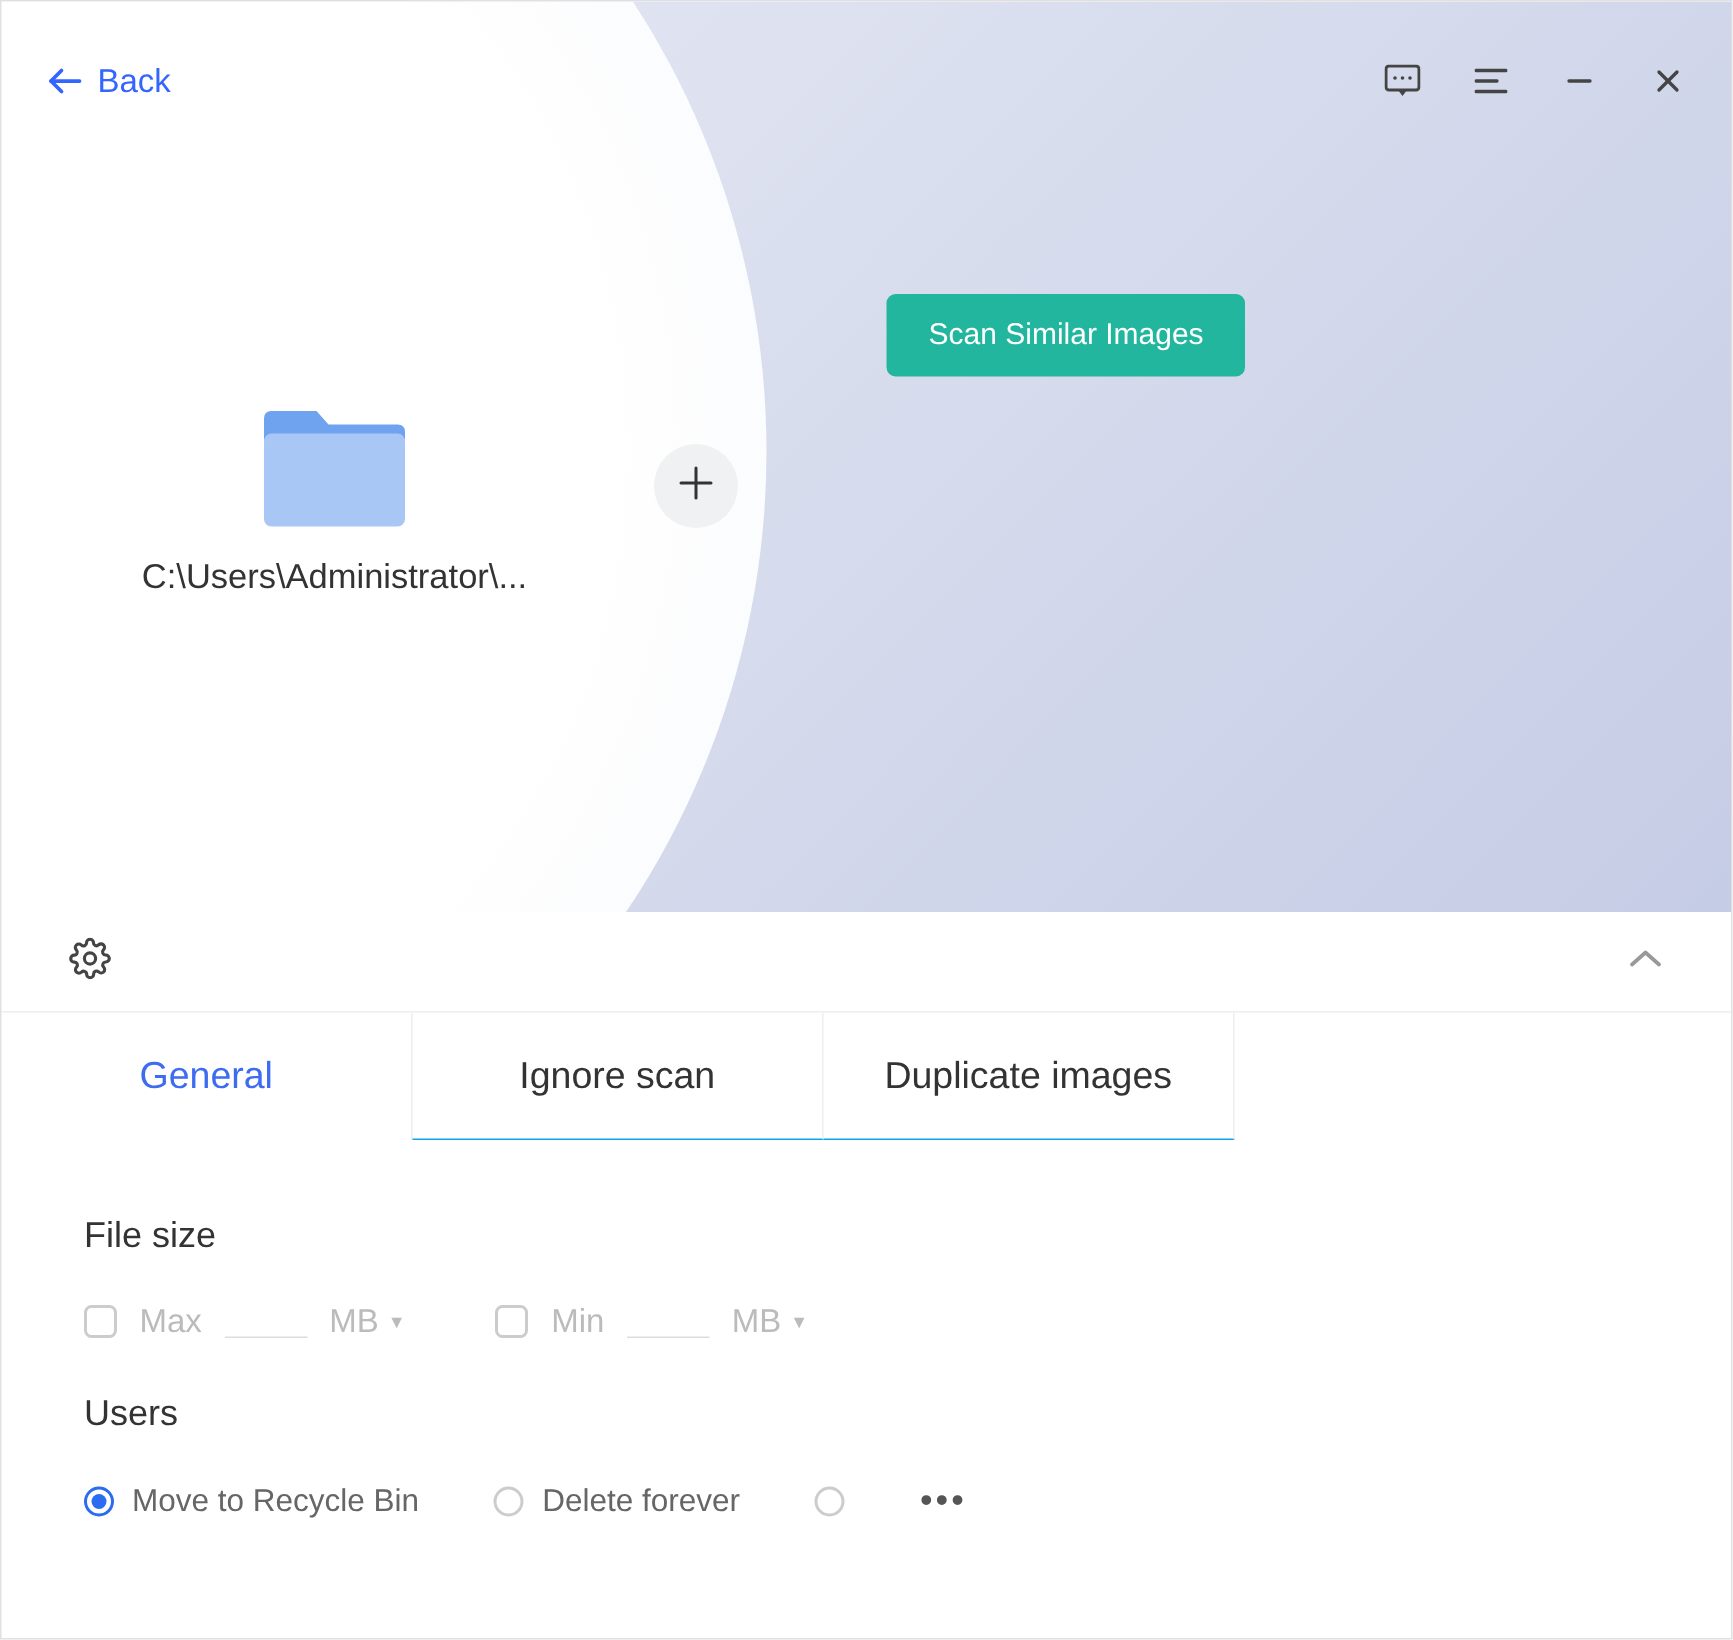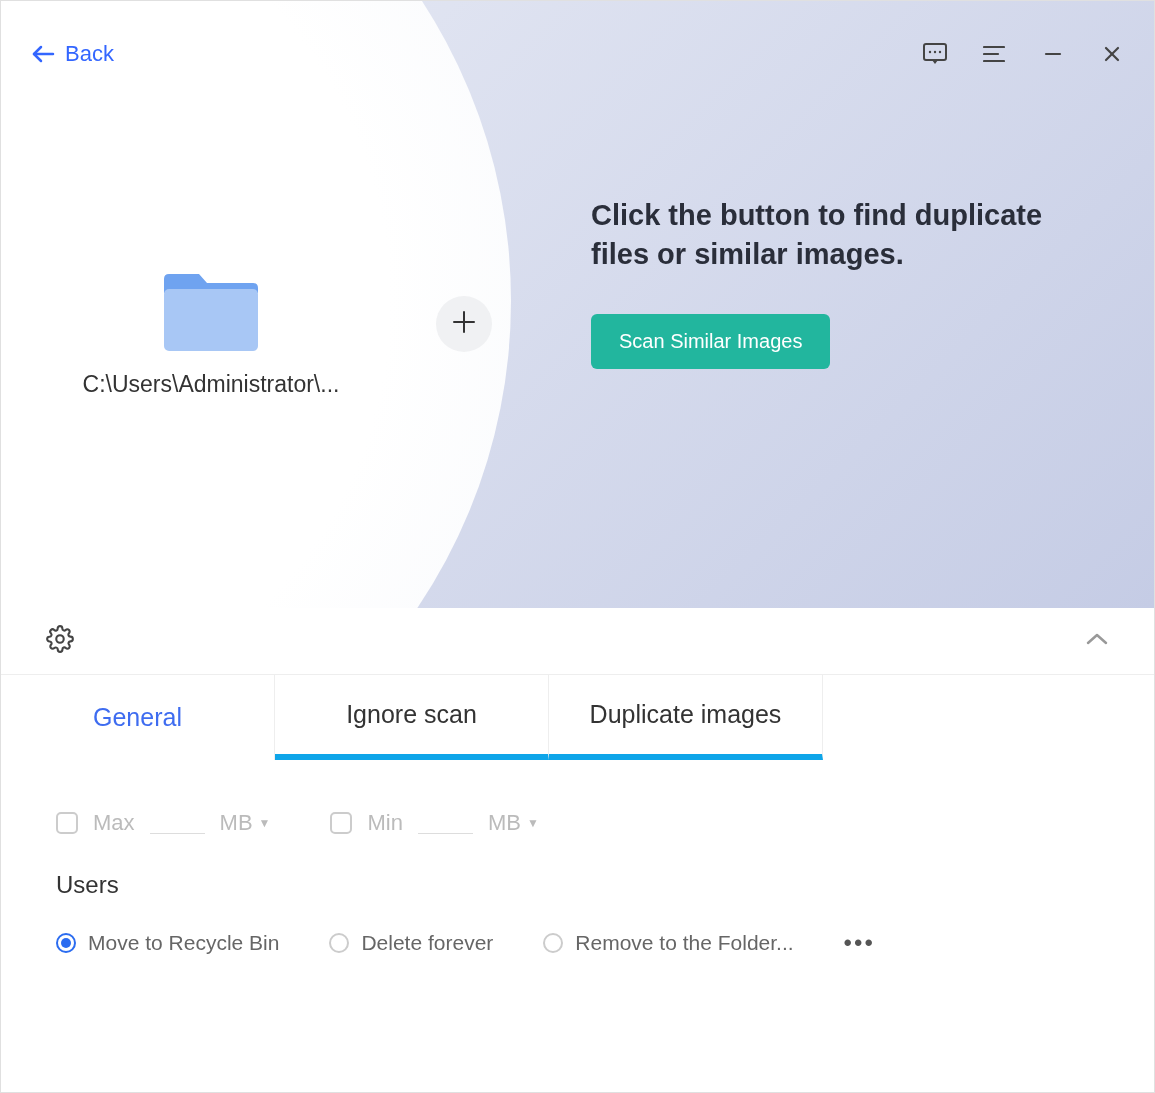--- a/index.html
+++ b/index.html
@@ -62,21 +62,21 @@
       cursor: pointer;
       color: #444;
       display: flex;
       align-items: center;
       justify-content: center;
       width: 24px;
       height: 24px;
     }
     .folder-section {
       position: absolute;
-      left: 60px;
+      left: 72px;
       top: 270px;
       width: 300px;
       text-align: center;
       z-index: 5;
     }
     .folder-icon {
       margin: 0 auto 15px;
       width: 100px;
       height: 85px;
     }
@@ -155,21 +155,21 @@
     }
     .tab {
       width: 274px;
       display: flex;
       align-items: center;
       justify-content: center;
       font-size: 25px;
       color: #333;
       cursor: pointer;
       border-right: 1px solid #eee;
-      border-bottom: 6px solid #0ea5e9;
+      border-bottom: 1px solid #0ea5e9;
     }
     .tab.active {
       color: #3e6cf0;
       border-bottom: none;
     }
     .tab-content {
       padding: 50px 55px;
     }
     .section-title {
       font-size: 24px;
@@ -316,21 +316,20 @@
   <div class="add-btn">
     <span>
       <svg width="26" height="26" viewBox="0 0 26 26" stroke="#333" stroke-width="2" stroke-linecap="round">
         <line x1="13" y1="3" x2="13" y2="23"></line>
         <line x1="3" y1="13" x2="23" y2="13"></line>
       </svg>
     </span>
   </div>
 
   <div class="instruction-area">
-    <div class="instruction-text">Click the button to find duplicate files or similar images.</div>
     <div class="scan-buttons">
       <button class="scan-btn scan-sim">Scan Similar Images</button>
     </div>
   </div>
 </div>
 
 <div class="settings-header">
   <div class="gear-btn">
     <svg width="28" height="28" viewBox="0 0 24 24" fill="none" stroke="#444" stroke-width="1.8">
       <circle cx="12" cy="12" r="3.2"></circle>
@@ -344,20 +343,21 @@
   </div>
 </div>
 
 <div class="tabs-row">
   <div class="tab active">General</div>
   <div class="tab">Ignore scan</div>
   <div class="tab">Duplicate images</div>
 </div>
 
 <div class="tab-content">
+  <div class="section-title">File size</div>
   <div class="filesize-row">
     <div class="size-item">
       <div class="checkbox"></div>
       <span class="size-label">Max</span>
       <div class="size-input-line"></div>
       <div class="unit-sel">
         <span>MB</span>
         <span class="dropdown-caret">▼</span>
       </div>
     </div>
@@ -377,17 +377,16 @@
     <div class="radio-item">
       <div class="radio selected"></div>
       <span class="radio-label">Move to Recycle Bin</span>
     </div>
     <div class="radio-item">
       <div class="radio"></div>
       <span class="radio-label">Delete forever</span>
     </div>
     <div class="radio-item">
       <div class="radio"></div>
-      <span class="radio-label">Remove to the Folder...</span>
     </div>
     <div class="more-dots">•••</div>
   </div>
 </div>
 
 </body></html>

